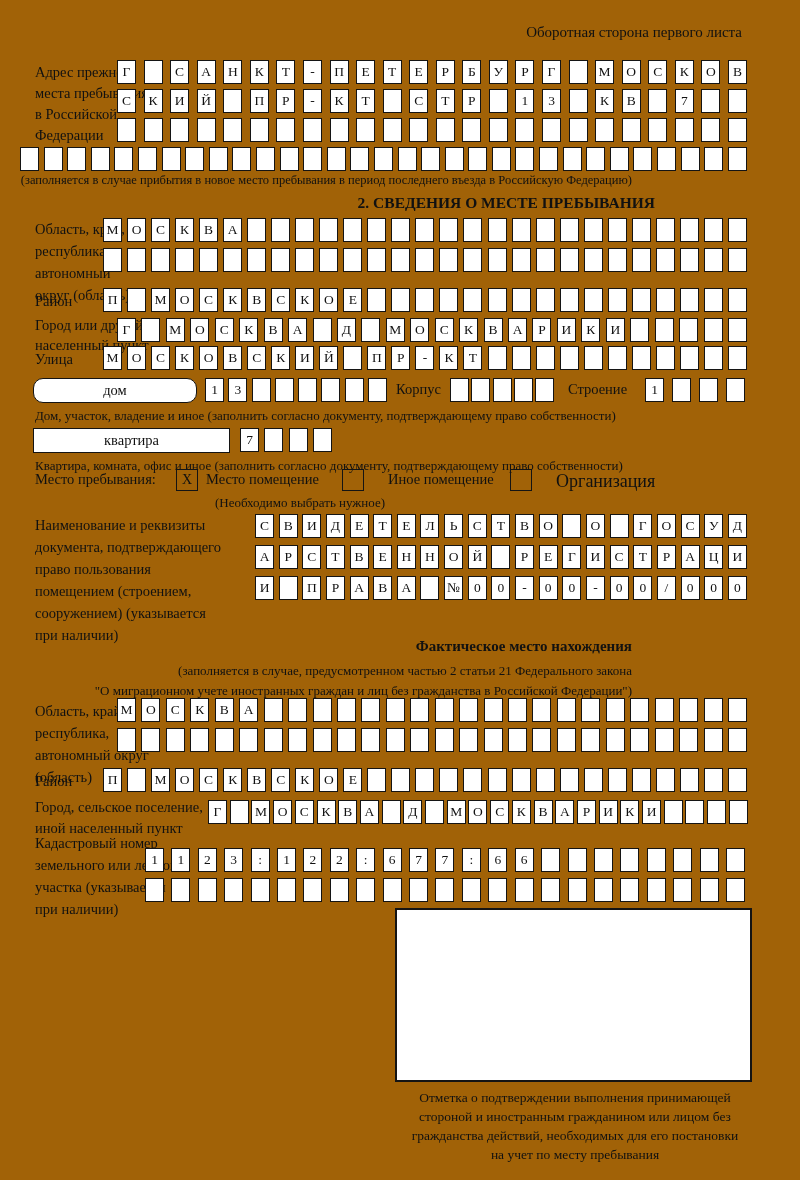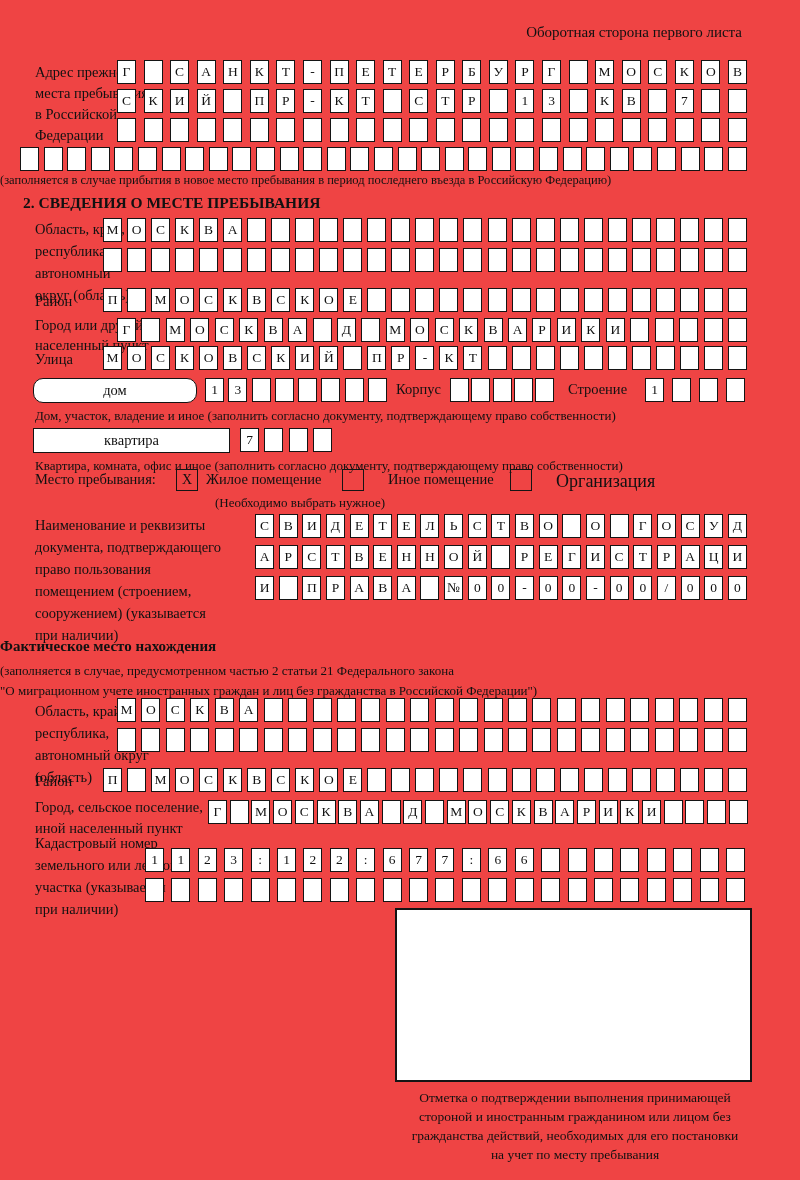--- a/index.html
+++ b/index.html
@@ -1,23 +1,23 @@
 <!DOCTYPE html>
 <html><head>
 <meta charset="utf-8">
 <style>
   html,body{margin:0;padding:0;background:#ffffff;}
-  #page{position:relative;width:800px;height:1180px;background:#ef4444;overflow:hidden;
+  #page{position:relative;width:800px;height:1180px;background:#a16207;overflow:hidden;
         font-family:"Liberation Serif","DejaVu Serif",serif;color:#111;}
   .abs{position:absolute;}
   .lbl{font-size:14.5px;line-height:21px;white-space:pre-line;}
   .lbl2{font-size:14.5px;line-height:22px;white-space:pre-line;}
   .cap{font-size:13px;}
   .note{font-size:12.5px;}
-  .center{left:0;width:632px;text-align:left;}
+  .center{left:0;width:632px;text-align:right;}
   .title{font-weight:bold;font-size:15.5px;padding-left:23px;}
   .cellrow{display:flex;justify-content:space-between;}
   .cell{width:19px;height:24px;border:1.5px solid #141414;box-sizing:border-box;
         display:flex;align-items:center;justify-content:center;
         font-size:13.5px;line-height:22px;background:#fff;flex:0 0 auto;}
   .wbox{border:1.5px solid #141414;box-sizing:border-box;display:flex;align-items:center;
         justify-content:center;font-size:14.5px;background:#fff;}
   .cbox{width:22px;height:22px;border:1.5px solid #141414;box-sizing:border-box;
         display:flex;align-items:center;justify-content:center;font-size:14px;}
   .stampbox{border:2px solid #141414;box-sizing:border-box;background:#fff;}
@@ -337,21 +337,21 @@
   <div class="abs cellrow" style="left:240px;top:428px;width:92px;">
       <div class="cell">7</div>
       <div class="cell"></div>
       <div class="cell"></div>
       <div class="cell"></div>
     </div>
   <div class="abs cap" style="left:35px;top:458px;">Квартира, комната, офис и иное (заполнить согласно документу, подтверждающему право собственности)</div>
 
   <div class="abs" style="left:35px;top:471px;font-size:14.5px;">Место пребывания:</div>
   <div class="abs cbox" style="left:176px;top:469px;">X</div>
-  <div class="abs" style="left:206px;top:471px;font-size:14.5px;">Жилое помещение</div>
+  <div class="abs" style="left:206px;top:471px;font-size:14.5px;">Место помещение</div>
   <div class="abs cbox" style="left:342px;top:469px;"></div>
   <div class="abs" style="left:388px;top:471px;font-size:14.5px;">Иное помещение</div>
   <div class="abs cbox" style="left:510px;top:469px;"></div>
   <div class="abs" style="left:556px;top:471px;font-size:18px;">Организация</div>
   <div class="abs cap" style="left:215px;top:495px;">(Необходимо выбрать нужное)</div>
 
   <div class="abs lbl2" style="left:35px;top:514px;width:220px;">Наименование и реквизиты
 документа, подтверждающего
 право пользования
 помещением (строением,

